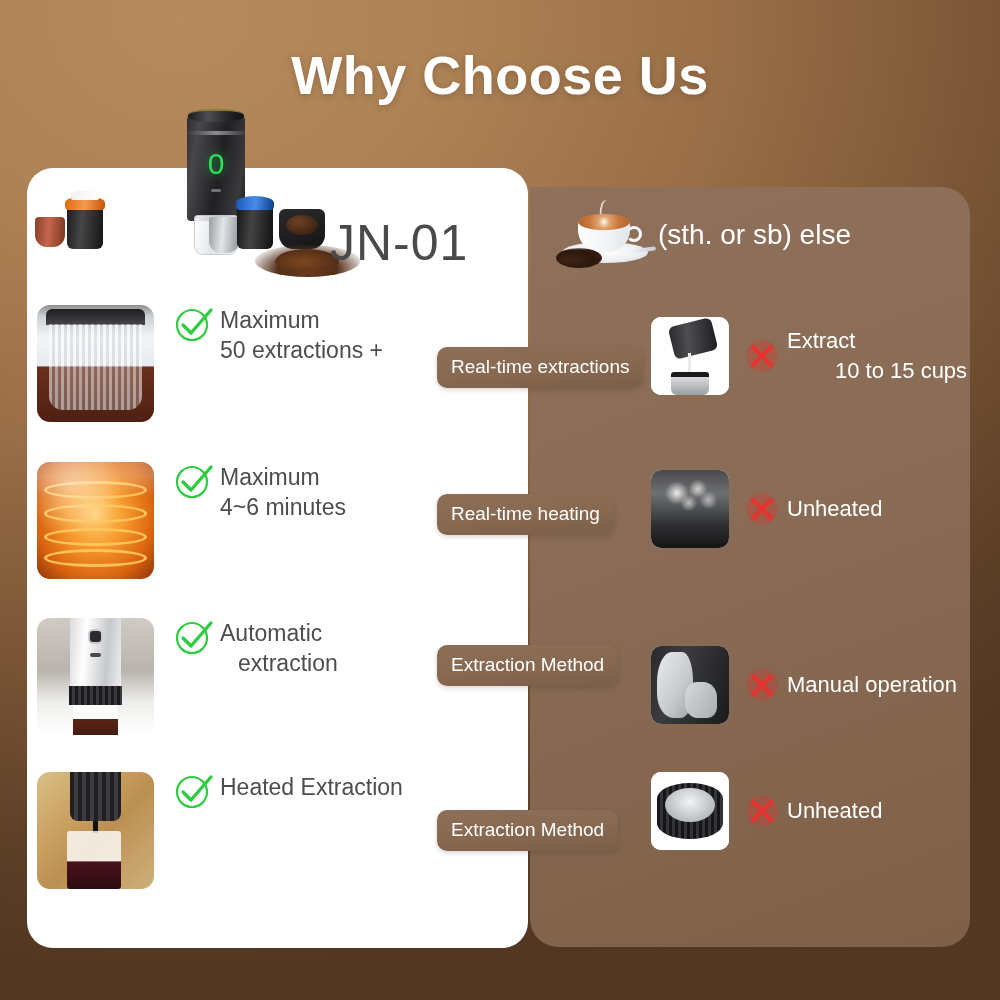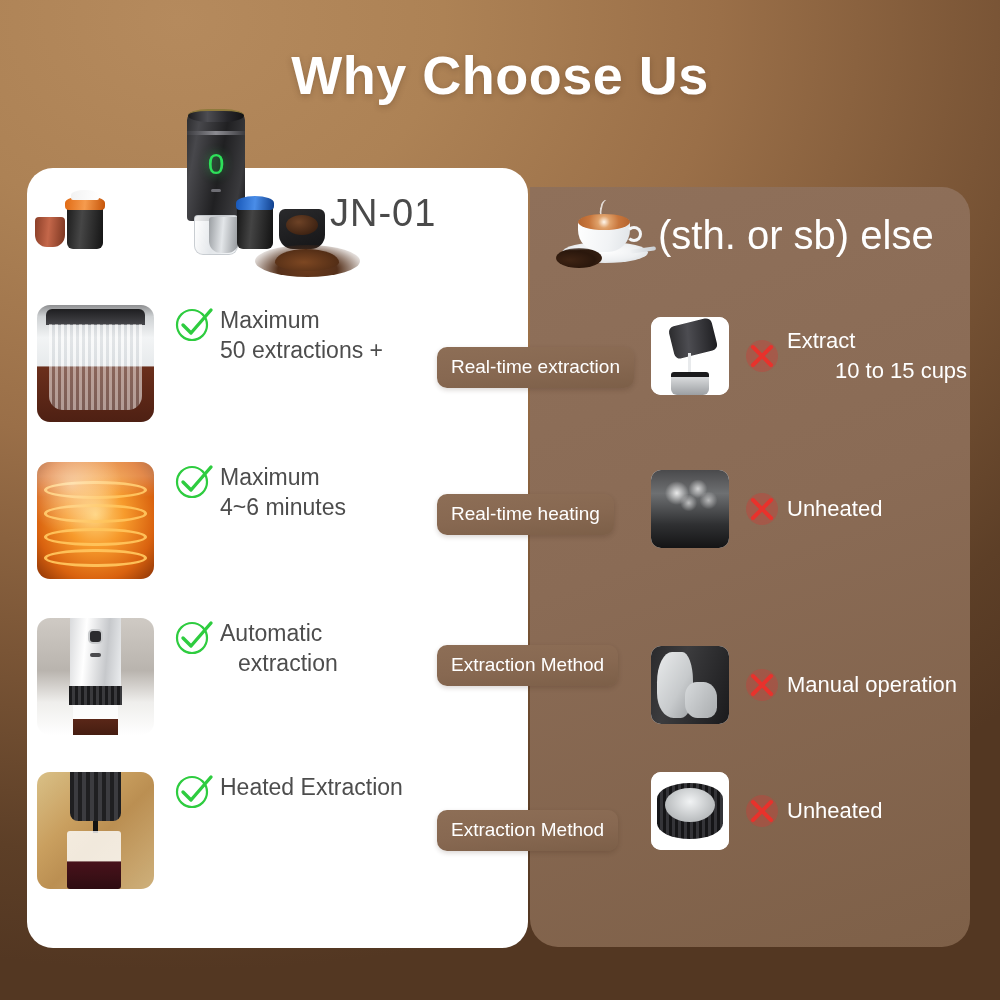--- a/index.html
+++ b/index.html
@@ -95,22 +95,22 @@
     position: absolute; left: 228px; top: 140px; width: 105px; height: 32px;
     background: radial-gradient(ellipse at 50% 78%, #6b3a1c 0%, #55301a 40%, rgba(80,45,24,0.25) 72%, rgba(80,45,24,0) 85%);
     border-radius: 50%;
   }
   .grounds::after {
     content:""; position:absolute; left: 20px; top: 4px; width: 64px; height: 22px;
     background: radial-gradient(ellipse at 45% 60%, #7d4722, #4d2a14 80%);
     border-radius: 48% 52% 50% 50% / 60% 60% 40% 40%;
   }
   .model-name {
-    position: absolute; left: 330px; top: 192px;
-    font-size: 38px; color: #4a4a4a; letter-spacing: 1px;
+    position: absolute; left: 330px; top: 214px;
+    font-size: 50px; color: #4a4a4a; letter-spacing: 1px;
   }
   
   .right-head { position: absolute; left: 556px; top: 200px; height: 70px; display: flex; align-items: center; }
   .latte { position: relative; width: 104px; height: 70px; }
   .latte .saucer {
     position: absolute; left: 6px; top: 42px; width: 86px; height: 21px;
     background: radial-gradient(ellipse at 50% 45%, #ffffff 0%, #eef0f2 55%, #cfd3d7 100%);
     border-radius: 50%;
   }
   .latte .cup {
@@ -137,21 +137,21 @@
     position: absolute; left: 0px; top: 48px; width: 46px; height: 20px;
     background: radial-gradient(ellipse at 30% 60%, #3f2414 0%, #2a170c 55%, rgba(42,23,12,0) 78%),
                 radial-gradient(ellipse at 68% 70%, #4a2b18 0%, #2e1a0e 60%, rgba(46,26,14,0) 80%);
     border-radius: 50%;
   }
   .latte .spoon {
     position: absolute; left: 74px; top: 48px; width: 26px; height: 4px;
     background: linear-gradient(90deg,#f0f2f4,#c9ced3); border-radius: 2px;
     transform: rotate(-8deg);
   }
-  .right-head-text { font-size: 40px; color: #ffffff; margin-left: -2px; }
+  .right-head-text { font-size: 28px; color: #ffffff; margin-left: -2px; }
   
   .row-left { position: absolute; left: 37px; display: flex; }
   .thumb-l {
     width: 117px; height: 117px; border-radius: 13px; flex: 0 0 auto;
     overflow: hidden; position: relative;
   }
   .check {
     width: 40px; height: 40px; flex: 0 0 auto; margin-left: 20px; position: relative;
   }
   .check svg { display:block; }
@@ -368,21 +368,21 @@
       <svg viewBox="0 0 40 40" width="40" height="40">
           <circle cx="18" cy="20" r="15" fill="none" stroke="#2ecc3f" stroke-width="2.2"></circle>
           <path d="M9 20 L17 28 L37 5" fill="none" stroke="#2ecc3f" stroke-width="3.4" stroke-linecap="round" stroke-linejoin="round"></path>
         </svg>
     </div>
     <div class="txt-l">
       <span>Heated Extraction</span>
     </div>
   </div>
 
-  <div class="pill" style="left:437px; top:347px">Real-time extraction</div>
+  <div class="pill" style="left:437px; top:347px">Real-time extractions</div>
   <div class="pill" style="left:437px; top:494px">Real-time heating</div>
   <div class="pill" style="left:437px; top:645px">Extraction Method</div>
   <div class="pill" style="left:437px; top:810px">Extraction Method</div>
 
   <div class="row-right" style="top:317px">
     <div class="thumb-r">
       <div class="b-frenchpress">
           <div class="top"></div>
           <div class="rod"></div>
           <div class="cup"></div>

